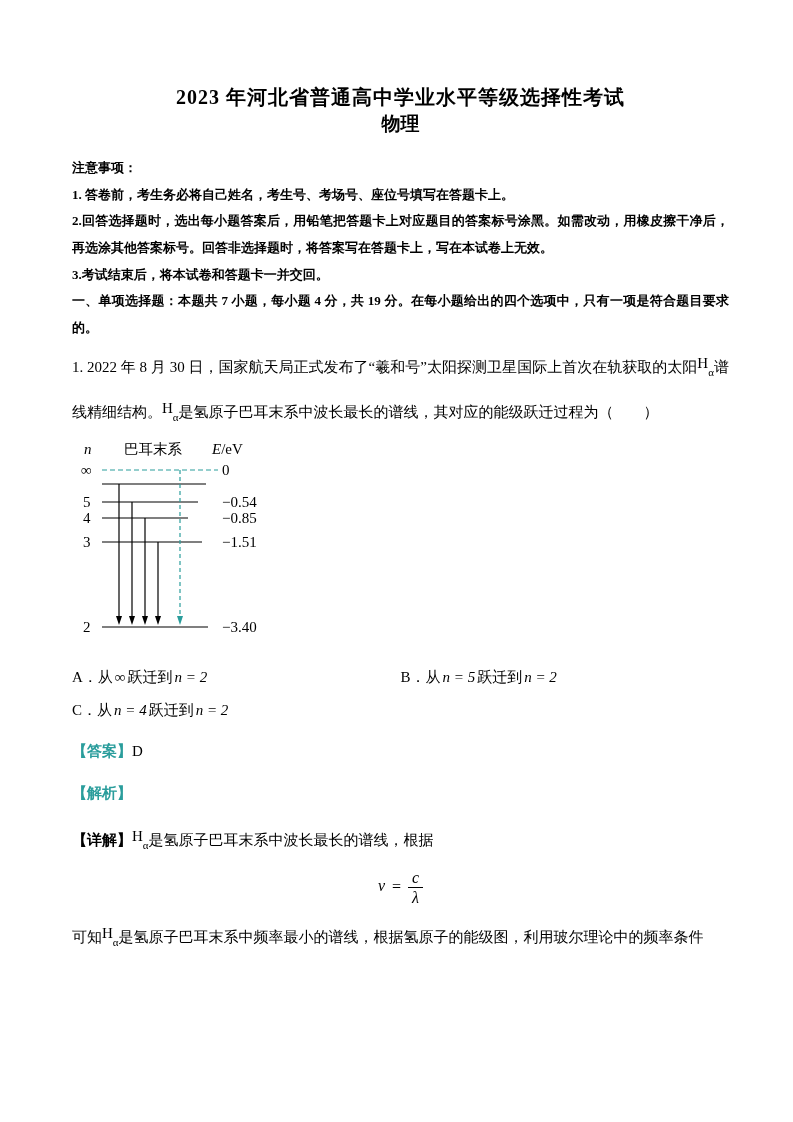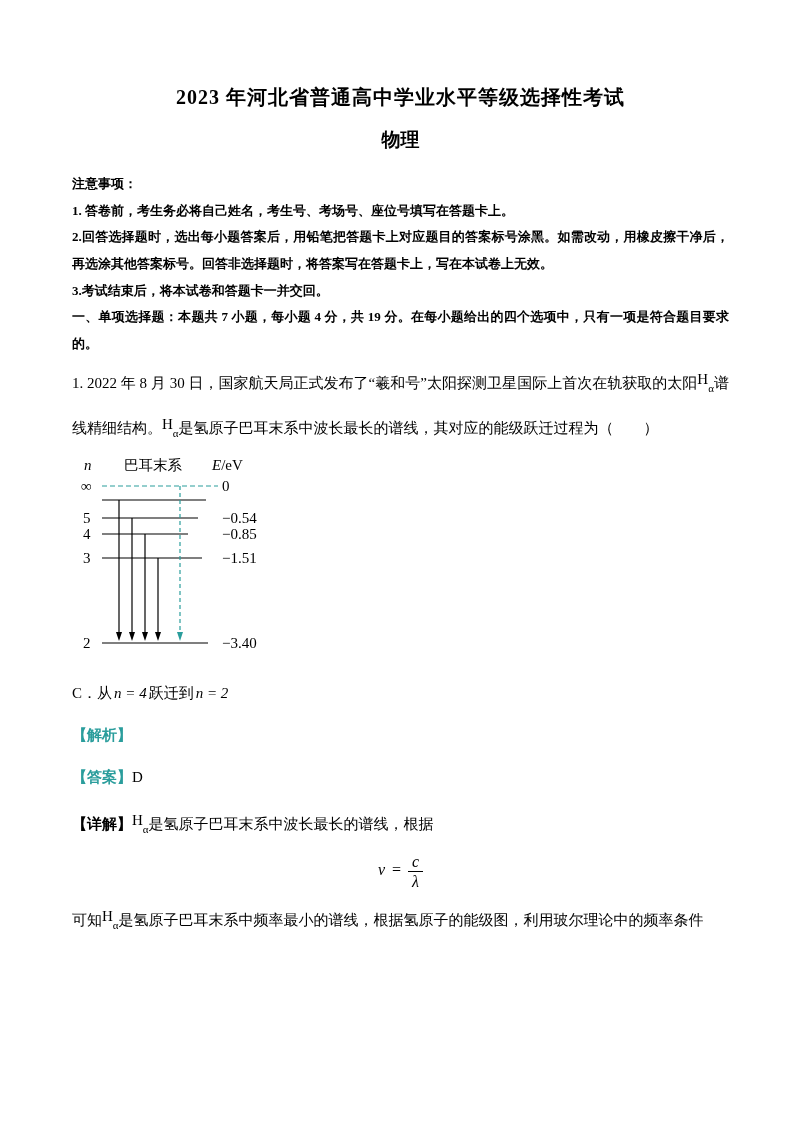--- a/index.html
+++ b/index.html
@@ -5,21 +5,21 @@
   * { margin:0; padding:0; box-sizing:border-box; }
   html,body { background:#ffffff; }
   body {
     width:793px; height:1122px; margin:0 auto; color:#000;
     font-family:"Liberation Serif","DejaVu Serif",serif;
     overflow:hidden;
   }
   .page { padding:84px 64px 0 72px; }
 
   .title   { text-align:center; font-size:20px; font-weight:bold; letter-spacing:1px; }
-  .subject { text-align:center; font-size:19px; font-weight:bold; margin-top:16px; }
+  .subject { text-align:center; font-size:19px; font-weight:bold; }
 
   .np { font-size:13px; font-weight:bold; line-height:2.05; text-align:justify; }
   .np-first { margin-top:18px; }
 
   .question { font-size:15px; line-height:3.0; margin-top:4px; text-align:justify; }
 
   .hsym { font-family:"Liberation Serif",serif; white-space:nowrap; }
   .hsym .hraise { position:relative; top:-4px; }
   .hsym sub { font-size:11px; }
 
@@ -102,27 +102,31 @@
         <polygon points="55,179 61,179 58,188"></polygon>
         <polygon points="68,179 74,179 71,188"></polygon>
         <polygon points="81,179 87,179 84,188"></polygon>
         <polygon points="103,179 109,179 106,188" fill="#2A9D9C"></polygon>
       </g>
     </svg>
   </div>
 
   <div class="options">
     <div class="opt-row">
+      <div class="opt"><span>A．</span><span>从</span><span class="math">∞</span><span>跃迁到</span><span class="math">n = 2</span></div>
+      <div class="opt"><span>B．</span><span>从</span><span class="math">n = 5</span><span>跃迁到</span><span class="math">n = 2</span></div>
+    </div>
+    <div class="opt-row">
       <div class="opt"><span>C．</span><span>从</span><span class="math">n = 4</span><span>跃迁到</span><span class="math">n = 2</span></div>
     </div>
   </div>
 
+  <p class="ansline"><span class="teal">【答案】</span><span>D</span></p>
+
   <p class="ansline"><span class="teal">【解析】</span></p>
-
-  <p class="ansline"><span class="teal">【答案】</span><span>D</span></p>
 
   <p class="detailp"><span class="detail-label">【详解】</span><span class="hsym"><span class="hraise">H</span><sub>α</sub></span><span>是氢原子巴耳末系中波长最长的谱线，根据</span></p>
 
   <div class="formula">
     <span class="it">ν</span><span class="op">=</span><span class="frac"><span class="num it">c</span><span class="den it">λ</span></span>
   </div>
 
   <p class="detailp"><span>可知</span><span class="hsym"><span class="hraise">H</span><sub>α</sub></span><span>是氢原子巴耳末系中频率最小的谱线，根据氢原子的能级图，利用玻尔理论中的频率条件</span></p>
 
 

